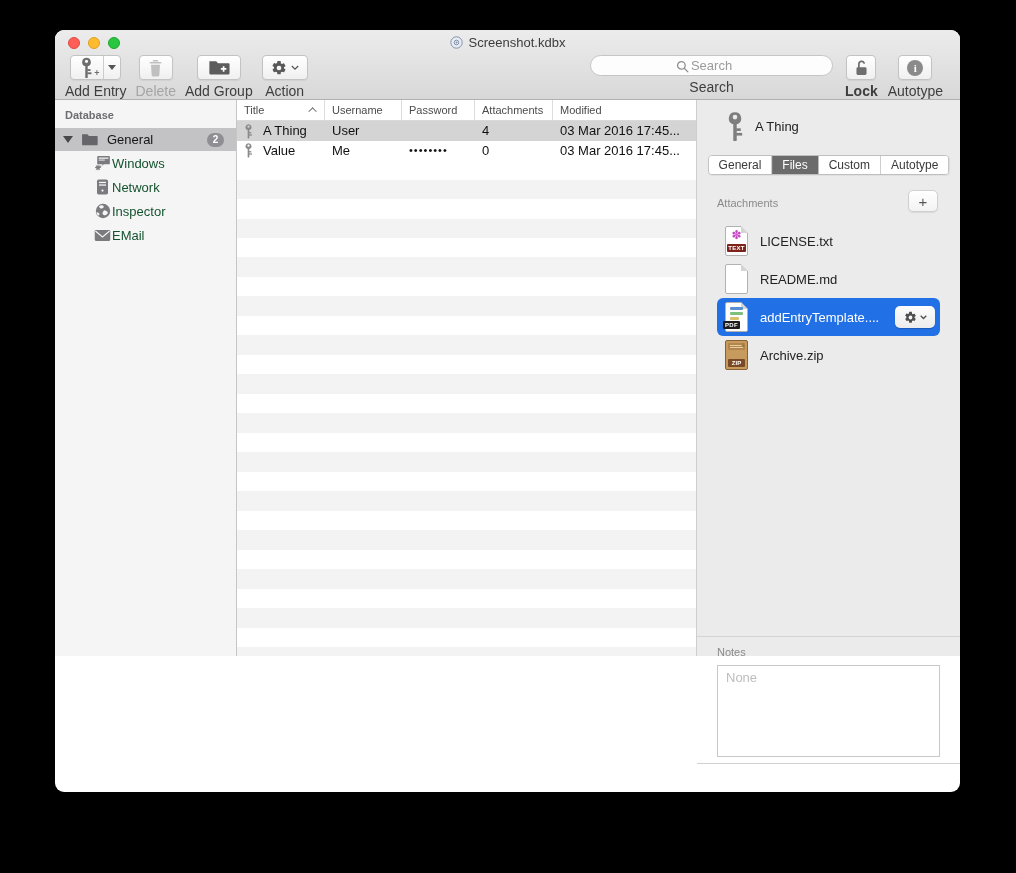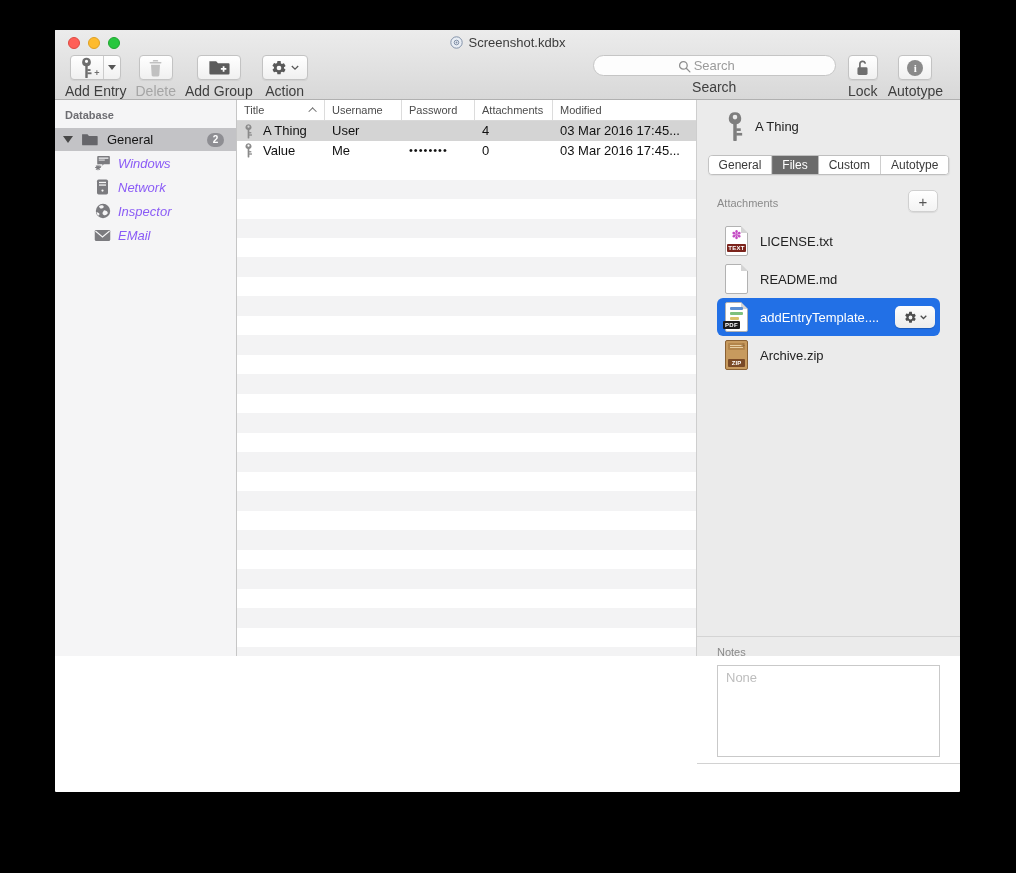--- a/index.html
+++ b/index.html
@@ -1,18 +1,18 @@
 <!DOCTYPE html>
 <html style="--selection-blue: #2270e6; --badge-gray: #8e8e93; --traffic-red: #ff5f57; --traffic-yellow: #febb2e; --traffic-green: #28c73f;"><head>
 <meta charset="utf-8">
 <style>
   * { margin:0; padding:0; box-sizing:border-box; }
   html,body { width:1016px; height:873px; background:#000; font-family:"Liberation Sans","DejaVu Sans",sans-serif; overflow:hidden; }
   .stage { position:relative; width:1016px; height:873px; }
-  .window { position:absolute; left:55px; top:30px; width:905px; height:762px; border-radius:1px; overflow:hidden;
+  .window { position:absolute; left:55px; top:30px; width:905px; height:762px; border-radius:9px; overflow:hidden;
             background:#fff; box-shadow:0 18px 45px rgba(0,0,0,.65); }
   
   .header { height:70px; background:linear-gradient(#ececec,#d8d8d8); border-bottom:1px solid #b0b0b0; position:relative; }
   .titlebar { height:25px; position:relative; display:flex; align-items:center; justify-content:center; }
   .traffic { position:absolute; left:13px; top:7px; display:flex; gap:8px; }
   .light { width:12px; height:12px; border-radius:50%; display:inline-block; }
   .light.red { background:var(--traffic-red,#ff5f57); border:1px solid #dd4a42; }
   .light.yellow { background:var(--traffic-yellow,#febb2e); border:1px solid #dfa023; }
   .light.green { background:var(--traffic-green,#28c73f); border:1px solid #1fa52f; }
   .title-wrap { display:flex; align-items:center; gap:6px; font-size:13px; color:#3c3c3c; }
@@ -39,21 +39,21 @@
   .content { display:flex; height:556px; }
   .sidebar { width:182px; background:#f5f5f6; border-right:1px solid #c6c6c6; position:relative; }
   .side-header { font-size:11px; font-weight:bold; color:#6d6d72; padding:9px 0 7px 10px; }
   .row-root { height:23px; display:flex; align-items:center; background:#c3c3c6; }
   .tri-down { width:0; height:0; border-left:5px solid transparent; border-right:5px solid transparent; border-top:7px solid #484848; margin-left:8px; }
   .row-root .lbl { font-size:13px; color:#141414; margin-left:9px; }
   .badge { margin-left:auto; margin-right:12px; min-width:17px; height:14px; border-radius:8px; background:var(--badge-gray,#8e8e93);
            color:#fff; font-size:10px; font-weight:bold; display:flex; align-items:center; justify-content:center; padding:0 4px; }
   .row-child { height:24px; display:flex; align-items:center; padding-left:39px; }
   .row-child .ic { width:17px; display:flex; justify-content:center; }
-  .row-child .lbl { font-size:13px; color:#8b5cf6; margin-left:7px;font-style:italic; }
+  .row-child .lbl { font-size:13px; color:#14532d; margin-left:1px; }
   
   .main { flex:1; display:flex; flex-direction:column; background:#fff; min-width:0; }
   .thead { height:21px; display:grid; grid-template-columns:88px 77px 73px 78px 1fr; border-bottom:1px solid #d9d9d9; background:#fff; }
   .th { font-size:11px; color:#4b4b4b; display:flex; align-items:center; padding-left:7px; border-right:1px solid #dcdcdc; position:relative; }
   .th:last-child { border-right:none; }
   .sort-caret { position:absolute; right:7px; width:6px; height:6px; border-left:1.6px solid #707070; border-top:1.6px solid #707070; transform:rotate(45deg) translateY(2px); }
   .trow { height:19.5px; display:grid; grid-template-columns:88px 77px 73px 78px 1fr; align-items:center; font-size:13px; color:#111; }
   .trow.selected { background:#d4d4d4; }
   .td { padding-left:7px; overflow:hidden; white-space:nowrap; }
   .td.title-cell { display:flex; align-items:center; padding-left:7px; gap:10px; }
@@ -196,21 +196,21 @@
               <svg width="13" height="13" viewBox="0 0 14 14">
                   <circle cx="5.8" cy="5.8" r="4.1" fill="none" stroke="#8e8e8e" stroke-width="1.4"></circle>
                   <path d="M8.9 8.9L12.8 12.8" stroke="#8e8e8e" stroke-width="1.4" stroke-linecap="round"></path>
                 </svg>
             </span>
             <input type="text" placeholder="Search" style="">
           </div>
           <span class="tb-label">Search</span>
         </div>
 
-        <div class="tb-item" style="margin-right:10px;">
+        <div class="tb-item" style="margin-right:10px;font-weight:bold;">
           <div class="tb-btn" style="width:30px;">
             <span>
               <svg width="15" height="18" viewBox="0 0 16 20">
                   <rect x="2.4" y="9.2" width="11.2" height="8.6" rx="1.6" fill="#6e6e6e"></rect>
                   <path d="M5.1 9.2V5.6a3 3 0 0 1 5.8-1.1" fill="none" stroke="#6e6e6e" stroke-width="1.9" stroke-linecap="round"></path>
                 </svg>
             </span>
           </div>
           <span class="tb-label">Lock</span>
         </div>

